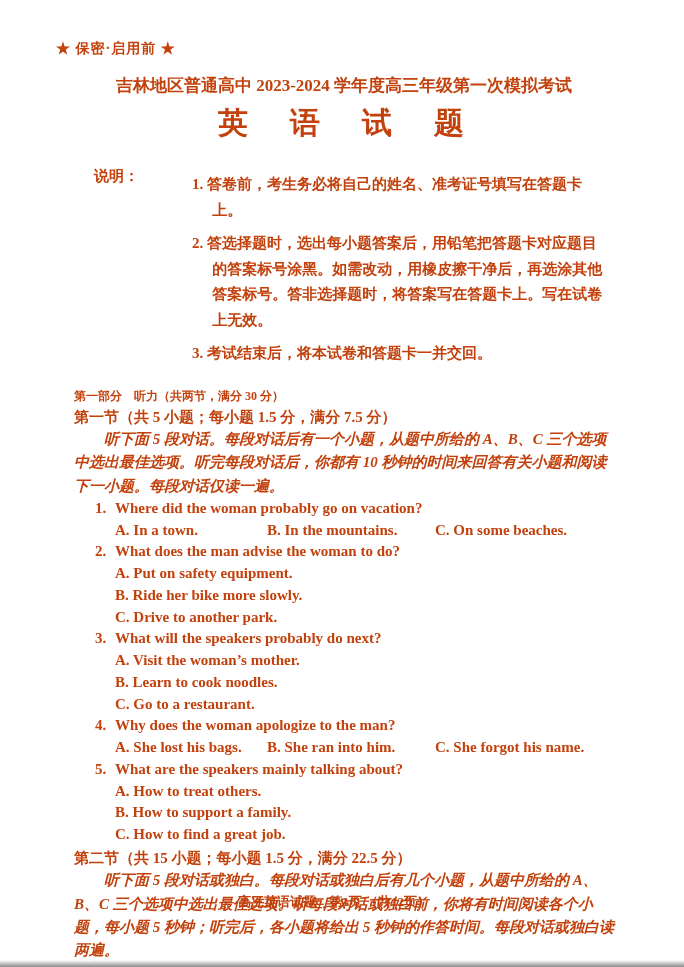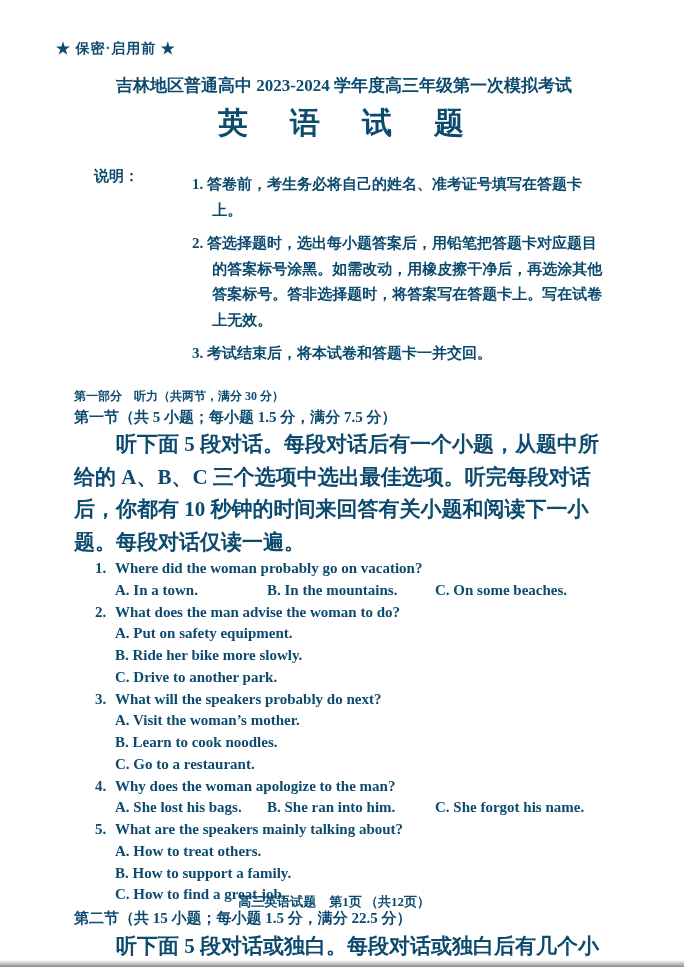--- a/index.html
+++ b/index.html
@@ -6,21 +6,21 @@
   html, body { margin: 0; padding: 0; }
   body {
     width: 684px; height: 967px;
     background: #e9e9e7;
     font-family: "Liberation Serif", "DejaVu Serif", serif;
   }
   .page {
     position: relative;
     width: 684px; height: 967px;
     background: #ffffff;
-    color: #0c4a6e;
+    color: #c2410c;
     font-weight: bold;
     padding: 40px 70px 0 74px;
     overflow: hidden;
   }
   .security {
     font-size: 14px;
     margin-left: -18px;
     letter-spacing: 1px;
   }
   .exam-header {
@@ -52,24 +52,25 @@
     font-size: 12px;
     margin-top: 12px;
     line-height: 1.5;
   }
   .section-heading {
     font-size: 15px;
     margin-top: 1px;
     line-height: 1.5;
   }
   .instructions {
-    font-size: 21px;
+    font-size: 15px;
     line-height: 1.55;
     margin: 0;
     text-indent: 2em;
+    font-style: italic;
   }
   .question { font-size: 15px; line-height: 1.45; margin-left: 21px; }
   .q-stem { white-space: nowrap; }
   .q-num { display: inline-block; width: 20px; }
   .q-options { padding-left: 20px; }
   .q-options .opt { display: block; }
   .q-options.inline { display: flex; }
   .q-options.inline .opt-a { width: 152px; }
   .q-options.inline .opt-b { width: 168px; }
   .material-prompt { font-size: 18px; margin: 1px 0 12px 0; line-height: 1.5; }

